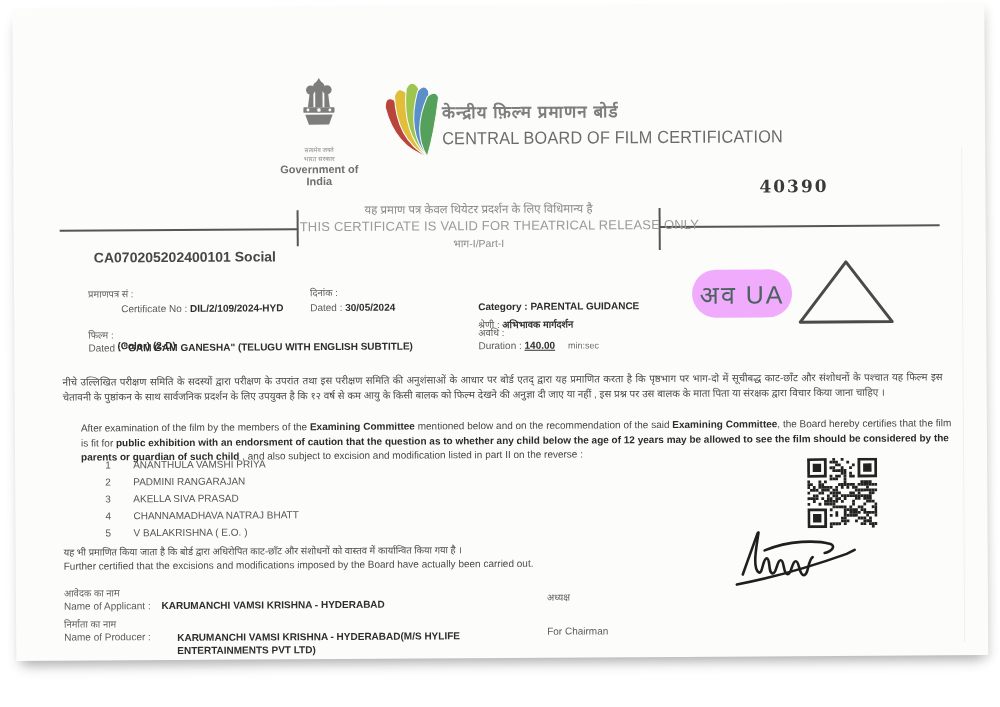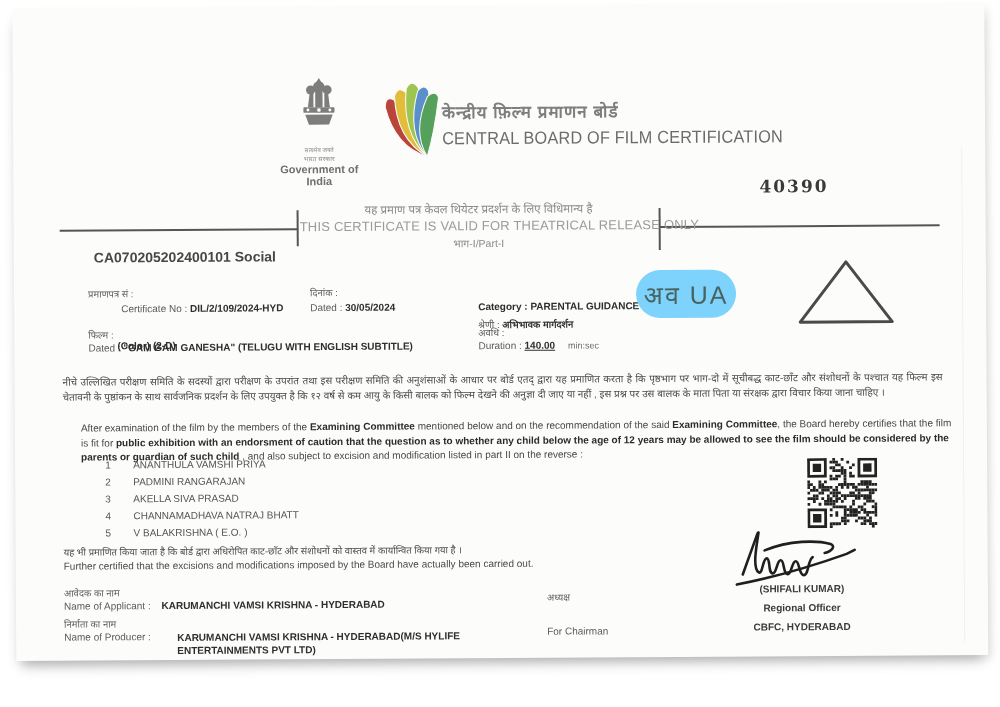--- a/index.html
+++ b/index.html
@@ -25,22 +25,22 @@
     font-weight:600;font-size:17px;letter-spacing:2px;color:#3a3a3a;}
   
   .rule{height:2px;background:#555;}
   .cap{width:2px;background:#555;}
   .banner{left:300px;top:201px;width:358px;text-align:center;}
   .banner-hi{font-size:11.5px;color:#8a8a8a;}
   .banner-en{font-size:13px;color:#9b9b9b;letter-spacing:.2px;margin-top:2px;white-space:nowrap;}
   .banner-part{font-size:10.5px;color:#8a8a8a;margin-top:3px;}
   
   .ca{left:94px;top:247px;font-size:14px;font-weight:bold;color:#474747;}
-  .badge{left:636px;top:271px;width:100px;height:48px;border-radius:24px;
-    background:#7dd3fc;display:flex;align-items:center;justify-content:center;
+  .badge{left:692px;top:271px;width:100px;height:48px;border-radius:24px;
+    background:#f0abfc;display:flex;align-items:center;justify-content:center;
     font-size:25px;color:#4a6360;letter-spacing:2px;}
   .para-hi{left:62px;top:372px;width:880px;font-size:10px;line-height:15px;
     text-align:justify;color:#4a4a4a;}
   .para-en{left:80px;top:419px;width:878px;font-size:10px;line-height:14.5px;color:#474747;}
   .para-en b{color:#2c2c2c;}
   .member{position:absolute;left:104px;font-size:10px;color:#555;}
   .member .num{display:inline-block;width:28px;}
   .further-hi{left:62px;top:543px;font-size:9.5px;color:#4a4a4a;}
   .further-en{left:62px;top:558px;font-size:10px;color:#4a4a4a;}
   .officer{left:733px;top:585px;width:134px;text-align:center;}
@@ -397,25 +397,20 @@
 
     <svg class="abs" style="left:733px;top:530px;" width="130" height="60" viewBox="0 0 130 60">
       <g fill="none" stroke="#1f1f1f" stroke-width="2.6" stroke-linecap="round">
         <path d="M24 4 C21 22 18 40 24 44 C28 46 28 30 32 30 C36 30 33 45 38 45 C42 45 42 32 46 32 C50 32 48 46 53 46 C57 46 57 33 61 33 C65 33 64 47 69 47 C74 47 73 32 78 29"></path>
         <path d="M30 22 C55 12 82 12 96 16 C101 18 98 23 90 25"></path>
         <path d="M2 56 C34 50 72 40 112 26 C116 24 118 23 120 22"></path>
         <path d="M8 46 C13 32 19 16 23 5"></path>
       </g>
     </svg>
 
-    <div class="abs officer">
-      <div>(SHIFALI KUMAR)</div>
-      <div>Regional Officer</div>
-      <div>CBFC, HYDERABAD</div>
-    </div>
 
     <div class="abs further-hi">यह भी प्रमाणित किया जाता है कि बोर्ड द्वारा अधिरोपित काट-छाँट और संशोधनों  को वास्तव में कार्यान्वित किया गया है ।</div>
     <div class="abs further-en">Further certified that the excisions and modifications imposed by the Board have actually been carried out.</div>
 
     <div class="abs lbl small-hi" style="left:62px;top:584px;">आवेदक का नाम</div>
     <div class="abs lbl" style="left:62px;top:598px;">
       <span>Name of Applicant :</span>
       <span class="val" style="margin-left:8px;">KARUMANCHI VAMSI KRISHNA - HYDERABAD</span>
     </div>
 

